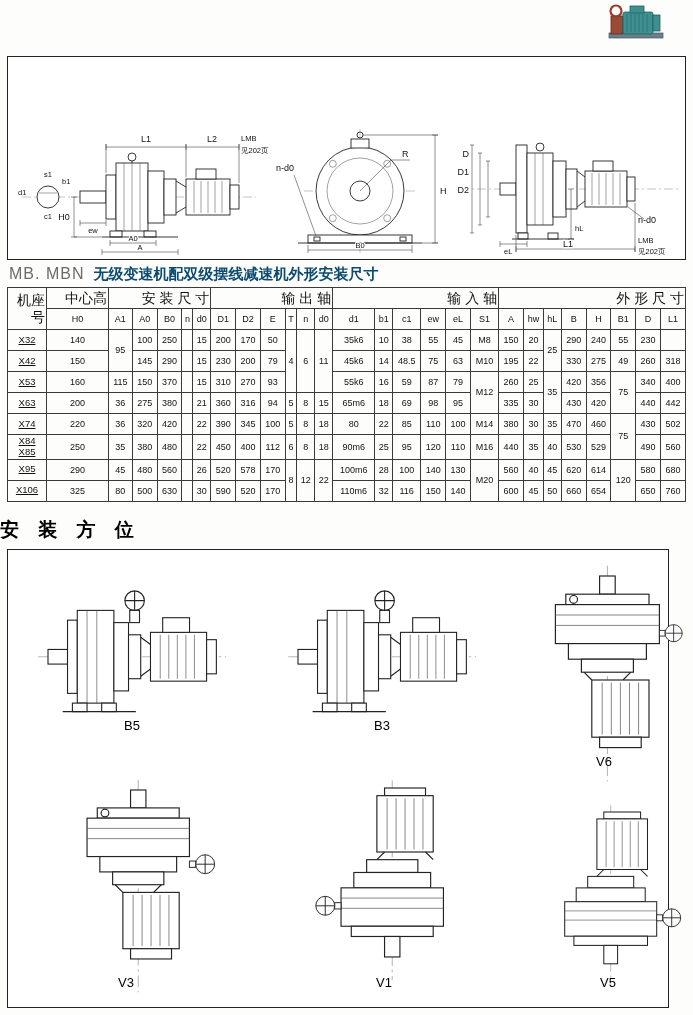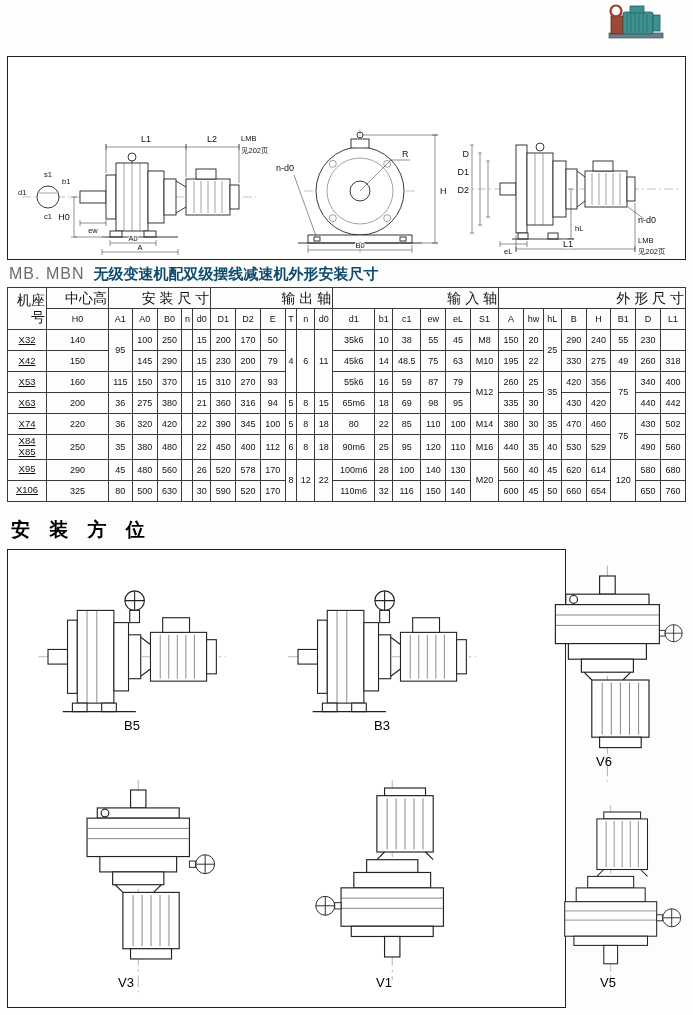--- a/index.html
+++ b/index.html
@@ -12,22 +12,22 @@
   #panel1{left:7px;top:56px;width:679px;height:204px;}
   #heading1{position:absolute;left:9px;top:265px;font-size:15px;white-space:nowrap;}
   #heading1 .en{color:#6b6b6b;font-size:16px;letter-spacing:1px;margin-right:9px;margin-top:44px;}
   #heading1 .zh{font-weight:bold;color:#0c4a6e;}
   #tableWrap{position:absolute;left:7px;top:287px;width:679px;}
   table{border-collapse:collapse;width:100%;}
   th,td{border:1px solid #3a3a3a;text-align:center;vertical-align:middle;
         font-weight:normal;padding:1px 1px;font-size:9px;height:18px;line-height:1.15;}
   th.gh{font-size:14px;text-align:right;}
   td.model{white-space:pre-line;width:36px;font-size:9.5px;text-decoration:underline;}
-  #heading2{position:absolute;left:11px;top:517px;font-size:19px;font-weight:bold;letter-spacing:7px;color:#000;}
-  #panel2{left:7px;top:549px;width:559px;height:459px;}
+  #heading2{position:absolute;left:0;top:517px;font-size:19px;font-weight:bold;letter-spacing:7px;color:#000;}
+  #panel2{left:7px;top:549px;width:662px;height:459px;}
   svg{display:block;}
   .ln{fill:none;stroke:#222;stroke-width:0.9;}
   .fn{fill:#fff;stroke:#222;stroke-width:0.9;}
   .thin{fill:none;stroke:#555;stroke-width:0.55;}
   .cl{fill:none;stroke:#888;stroke-width:0.5;stroke-dasharray:9 3 2 3;}
   .dim{stroke:#333;stroke-width:0.55;fill:none;}
   text{font-family:"Liberation Sans",sans-serif;}
   .dlbl{font-size:9px;fill:#111;paint-order:stroke;stroke:#fff;stroke-width:2.5px;stroke-linejoin:round;}
   .dlbl7{font-size:7.5px;fill:#111;paint-order:stroke;stroke:#fff;stroke-width:2px;stroke-linejoin:round;}
   .olbl{font-size:13px;fill:#000;}

